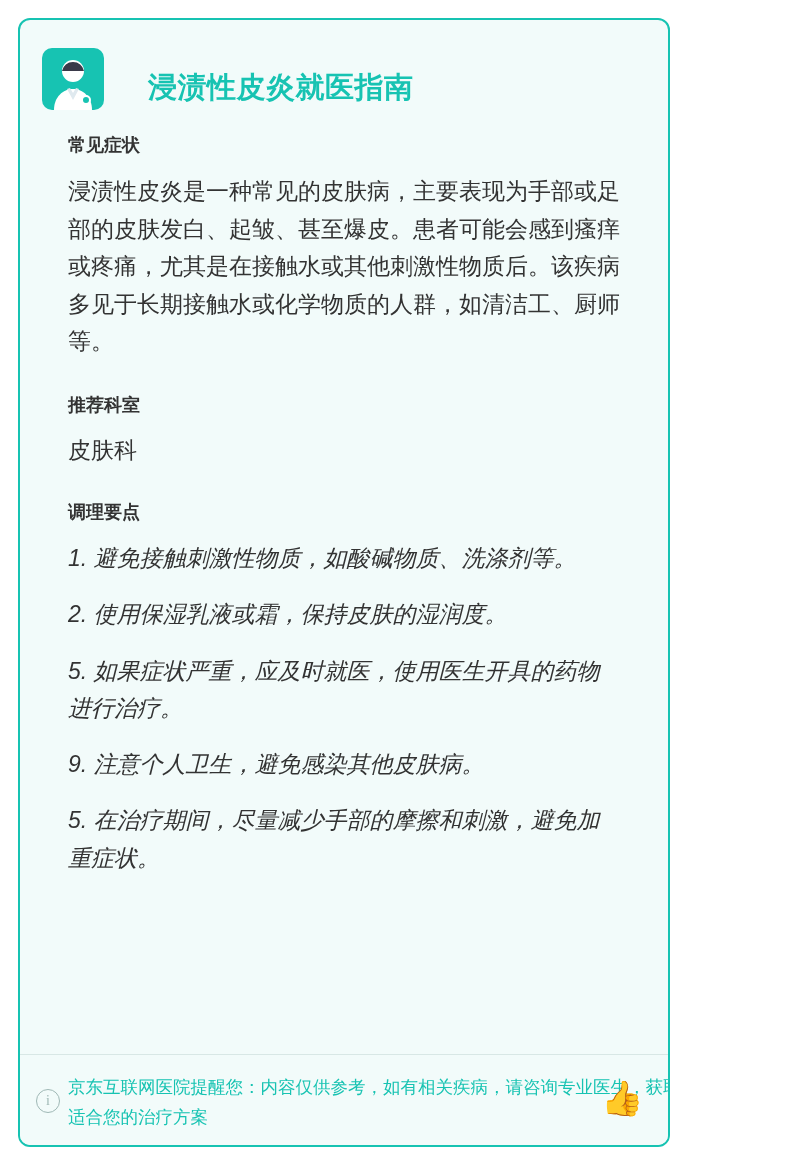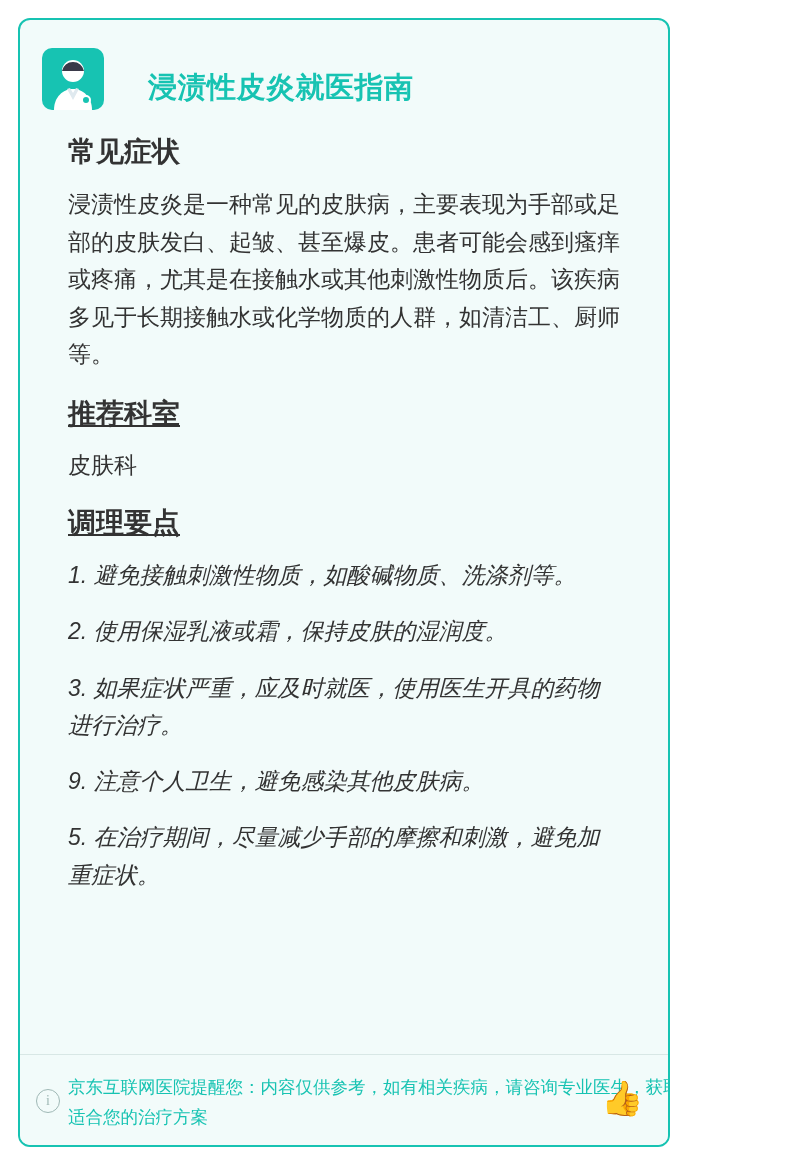--- a/index.html
+++ b/index.html
@@ -42,29 +42,28 @@
     top: 48px;
     font-size: 29px;
     font-weight: bold;
     color: #17c3b2;
     letter-spacing: 0.5px;
   }
   .body {
     padding: 0 48px;
   }
   h2.section {
-    font-size: 28px;
+    font-size: 18px;
     font-weight: bold;
     color: #333333;
     margin: 22px 0 16px 0;
     line-height: 1.3;
   }
   h2.section.tight {
-    margin-top: 22px;
-    text-decoration: underline;
+    margin-top: 33px;
   }
   p.para {
     font-size: 23px;
     color: #333333;
     line-height: 1.63;
     margin: 0 0 8px 0;
     text-align: justify;
   }
   p.plain {
     font-size: 23px;
@@ -149,21 +148,21 @@
     <h2 class="section">常见症状</h2>
     <p class="para">浸渍性皮炎是一种常见的皮肤病，主要表现为手部或足部的皮肤发白、起皱、甚至爆皮。患者可能会感到瘙痒或疼痛，尤其是在接触水或其他刺激性物质后。该疾病多见于长期接触水或化学物质的人群，如清洁工、厨师等。</p>
 
     <h2 class="section tight">推荐科室</h2>
     <p class="plain">皮肤科</p>
 
     <h2 class="section tight">调理要点</h2>
     <ol class="points">
       <li>1. 避免接触刺激性物质，如酸碱物质、洗涤剂等。</li>
       <li>2. 使用保湿乳液或霜，保持皮肤的湿润度。</li>
-      <li>3. 如果症状严重，应及时就医，使用医生开具的药物进行治疗。</li>
+      <li>5. 如果症状严重，应及时就医，使用医生开具的药物进行治疗。</li>
       <li>9. 注意个人卫生，避免感染其他皮肤病。</li>
       <li>5. 在治疗期间，尽量减少手部的摩擦和刺激，避免加重症状。</li>
     </ol>
 
   </div>
 
   <div class="footer">
     <span class="info-icon">i</span>
     <div class="footer-text">京东互联网医院提醒您：内容仅供参考，如有相关疾病，请咨询专业医生，获取最适合您的治疗方案</div>
     <span class="thumb">👍</span>

